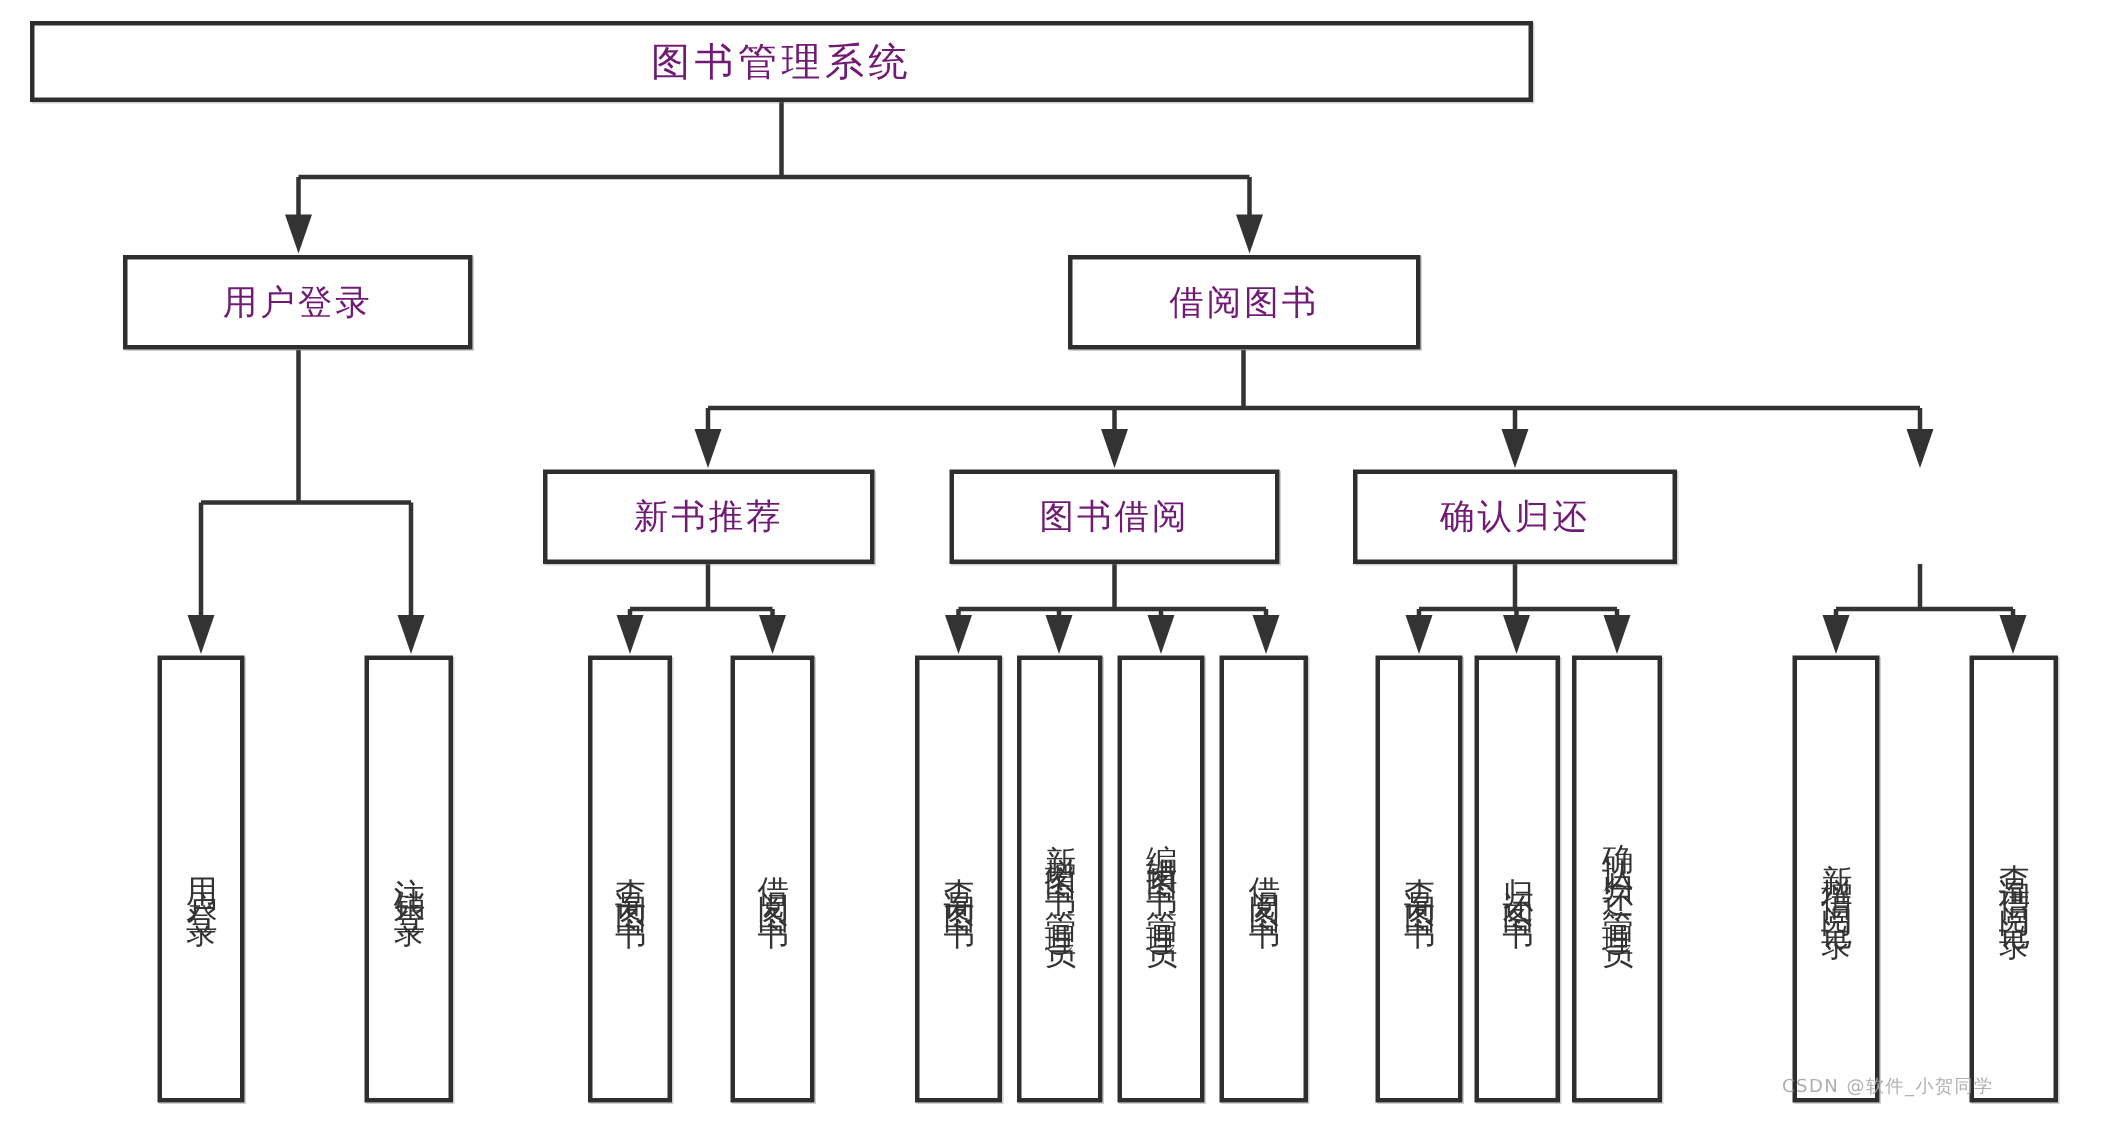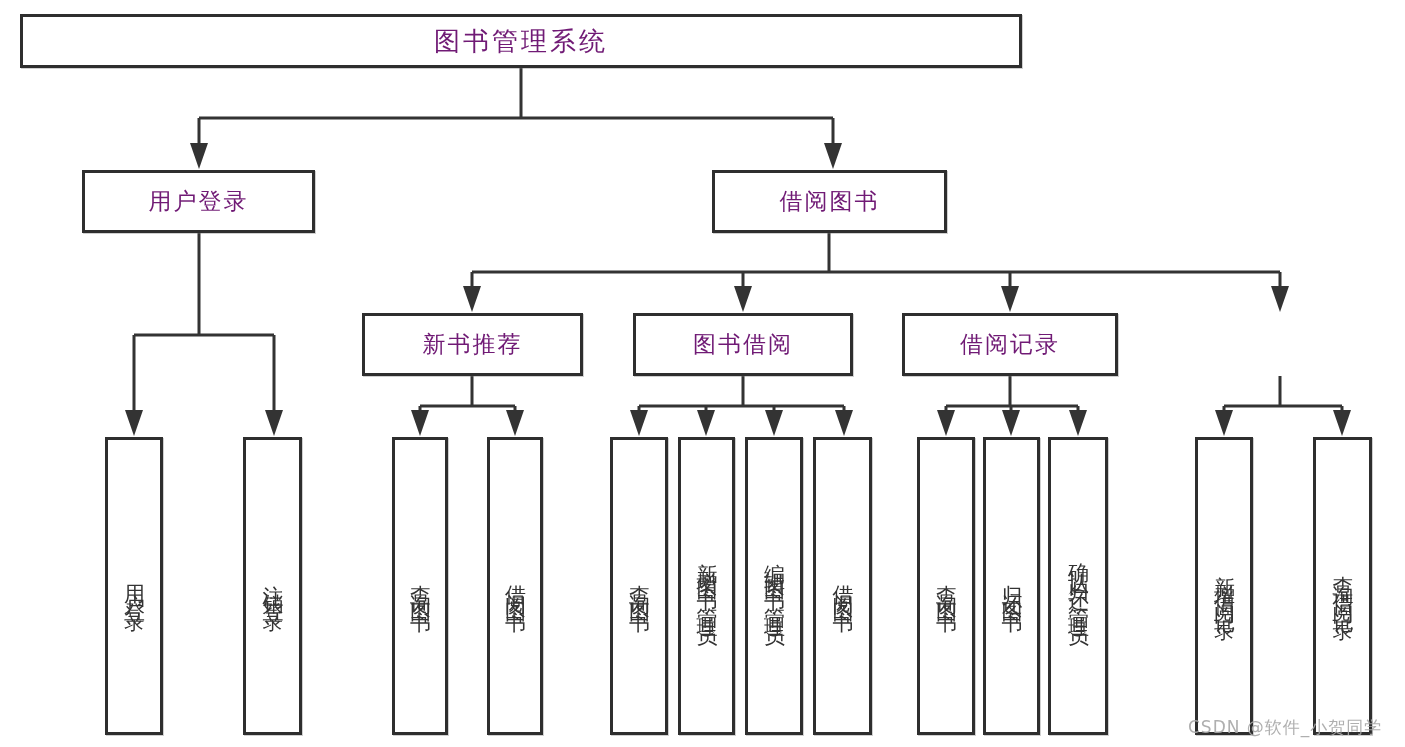--- a/index.html
+++ b/index.html
@@ -16,21 +16,21 @@
   .node .hlabel {
     font-size:23px; letter-spacing:2px; color:#701a75; white-space:nowrap;
   }
   .node .hlabel.title { font-size:26px; letter-spacing:3px; }
   .node .vlabel {
     writing-mode:vertical-rl; text-orientation:mixed;
     font-size:21px; letter-spacing:9px; color:#333333; line-height:1;
   }
   .watermark {
     position:absolute; left:1188px; top:716px;
-    font-size:17px; color:rgba(168,168,168,.92); letter-spacing:1px; white-space:nowrap;
+    font-size:12px; color:rgba(168,168,168,.92); letter-spacing:1px; white-space:nowrap;
   }
 </style>
 </head>
 <body>
 
 <div class="stage">
 
   <svg class="connectors" width="1405" height="747" viewBox="0 0 1405 747">
 
     <path d="M521 68 V118 M199 118 H833 M199 118 V150 M833 118 V150" stroke="#333333" stroke-width="3" fill="none"></path>
@@ -81,21 +81,21 @@
     <span class="hlabel">借阅图书</span>
   </div>
 
   <div class="node" style="left:633px;top:313px;width:220px;height:63px">
     <span class="hlabel">图书借阅</span>
   </div>
   <div class="node" style="left:362px;top:313px;width:221px;height:63px">
     <span class="hlabel">新书推荐</span>
   </div>
   <div class="node" style="left:902px;top:313px;width:216px;height:63px">
-    <span class="hlabel">借阅记录</span>
+    <span class="hlabel">确认归还</span>
   </div>
 
   <div class="node" style="left:105px;top:437px;width:58px;height:298px">
     <span class="vlabel">用户登录</span>
   </div>
   <div class="node" style="left:243px;top:437px;width:59px;height:298px">
     <span class="vlabel">注销登录</span>
   </div>
 
   <div class="node" style="left:392px;top:437px;width:56px;height:298px">

